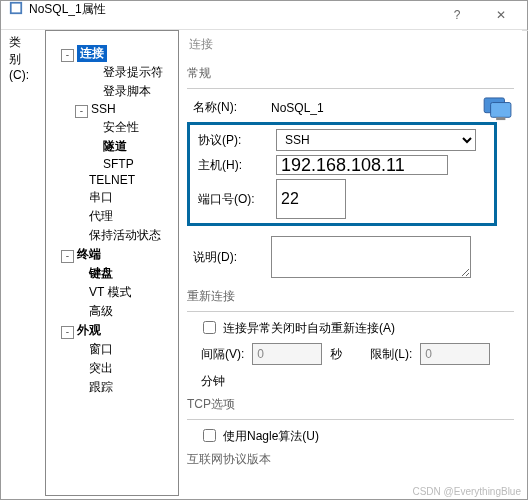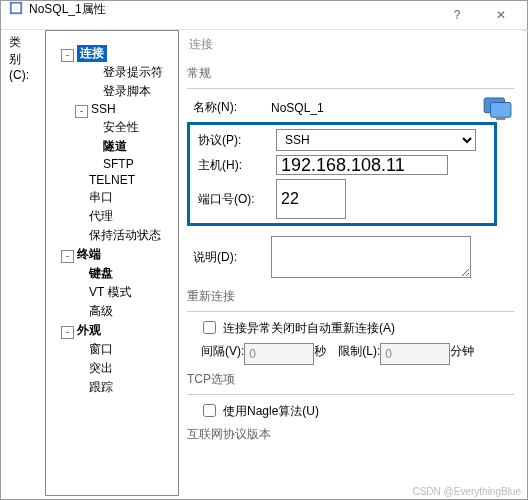--- a/index.html
+++ b/index.html
@@ -27,21 +27,21 @@
 .form-row{display:flex;align-items:center;margin:4px 0;font-size:12px}
 .form-row label{width:78px;padding-left:6px}
 .txt{width:172px;height:20px;border:1px solid #888;padding:1px 4px;font-size:18px;box-sizing:border-box}
 .sel-ctrl{width:200px;height:22px;border:1px solid #888;font-size:12px;box-sizing:border-box;background:#fff;padding:1px 4px}
 .spin{width:70px;height:40px;border:1px solid #888;font-size:16px;padding:1px 4px;box-sizing:border-box}
 .num{width:70px;height:22px;border:1px solid #888;font-size:12px;padding:1px 4px;box-sizing:border-box;background:#fff}
 .redbox{border:3px solid #0369a1;padding:0 2px;margin:2px 17px 6px 0;width:300px}
 .desc{width:200px;height:42px;border:1px solid #888;box-sizing:border-box}
 .monitor-icon{width:30px;height:24px;position:absolute;right:14px;top:96px}
 .chk{display:flex;align-items:flex-end;gap:4px;padding-left:12px}
-.inline-row{display:flex;padding-left:14px;flex-wrap:wrap}
+.inline-row{display:flex;align-items:center;gap:8px;padding-left:14px;flex-wrap:wrap}
 .footer{display:flex;justify-content:flex-end;gap:8px;padding:8px 10px;border-top:1px solid #ddd}
 .btn{min-width:72px;height:24px;border:1px solid #888;background:#efefef;font-size:12px;cursor:pointer}
 .dis{background:#f5f5f5;color:#888}
 .watermark{position:absolute;right:6px;bottom:2px;font-size:10px;color:#bbb}
 .topsec{color:#888;font-size:12px;padding:2px 0 6px 2px}
 </style>
 </head>
 <body>
 
 <div class="window">

